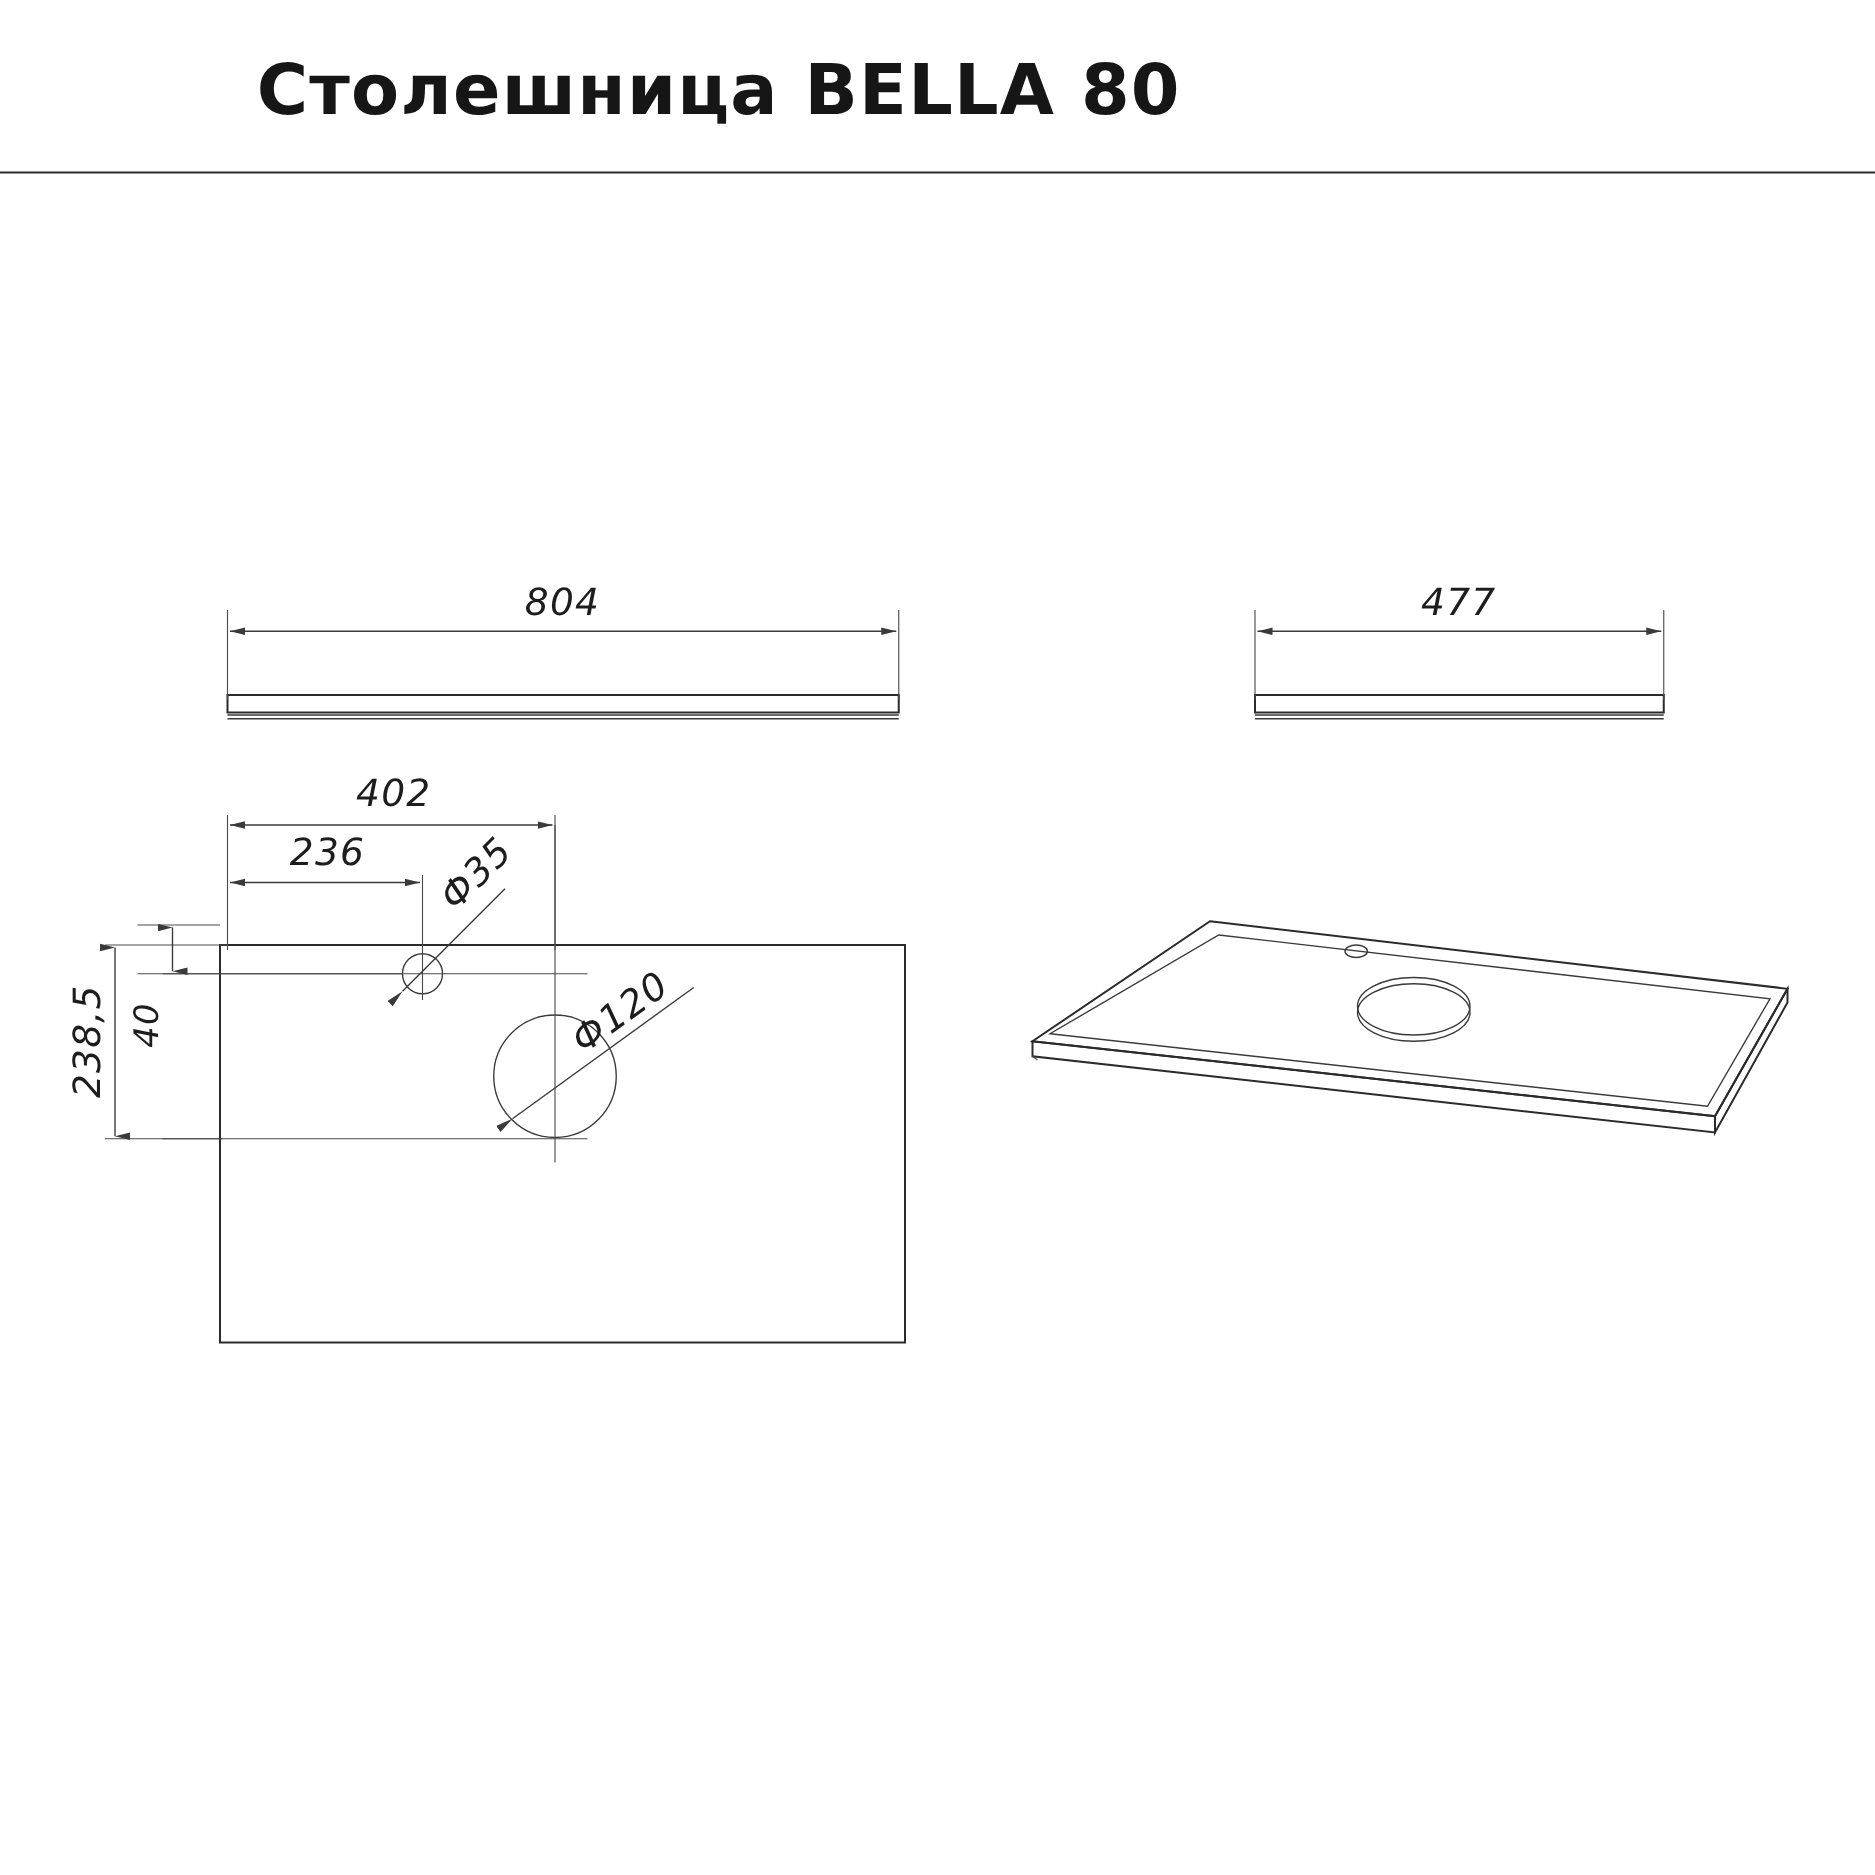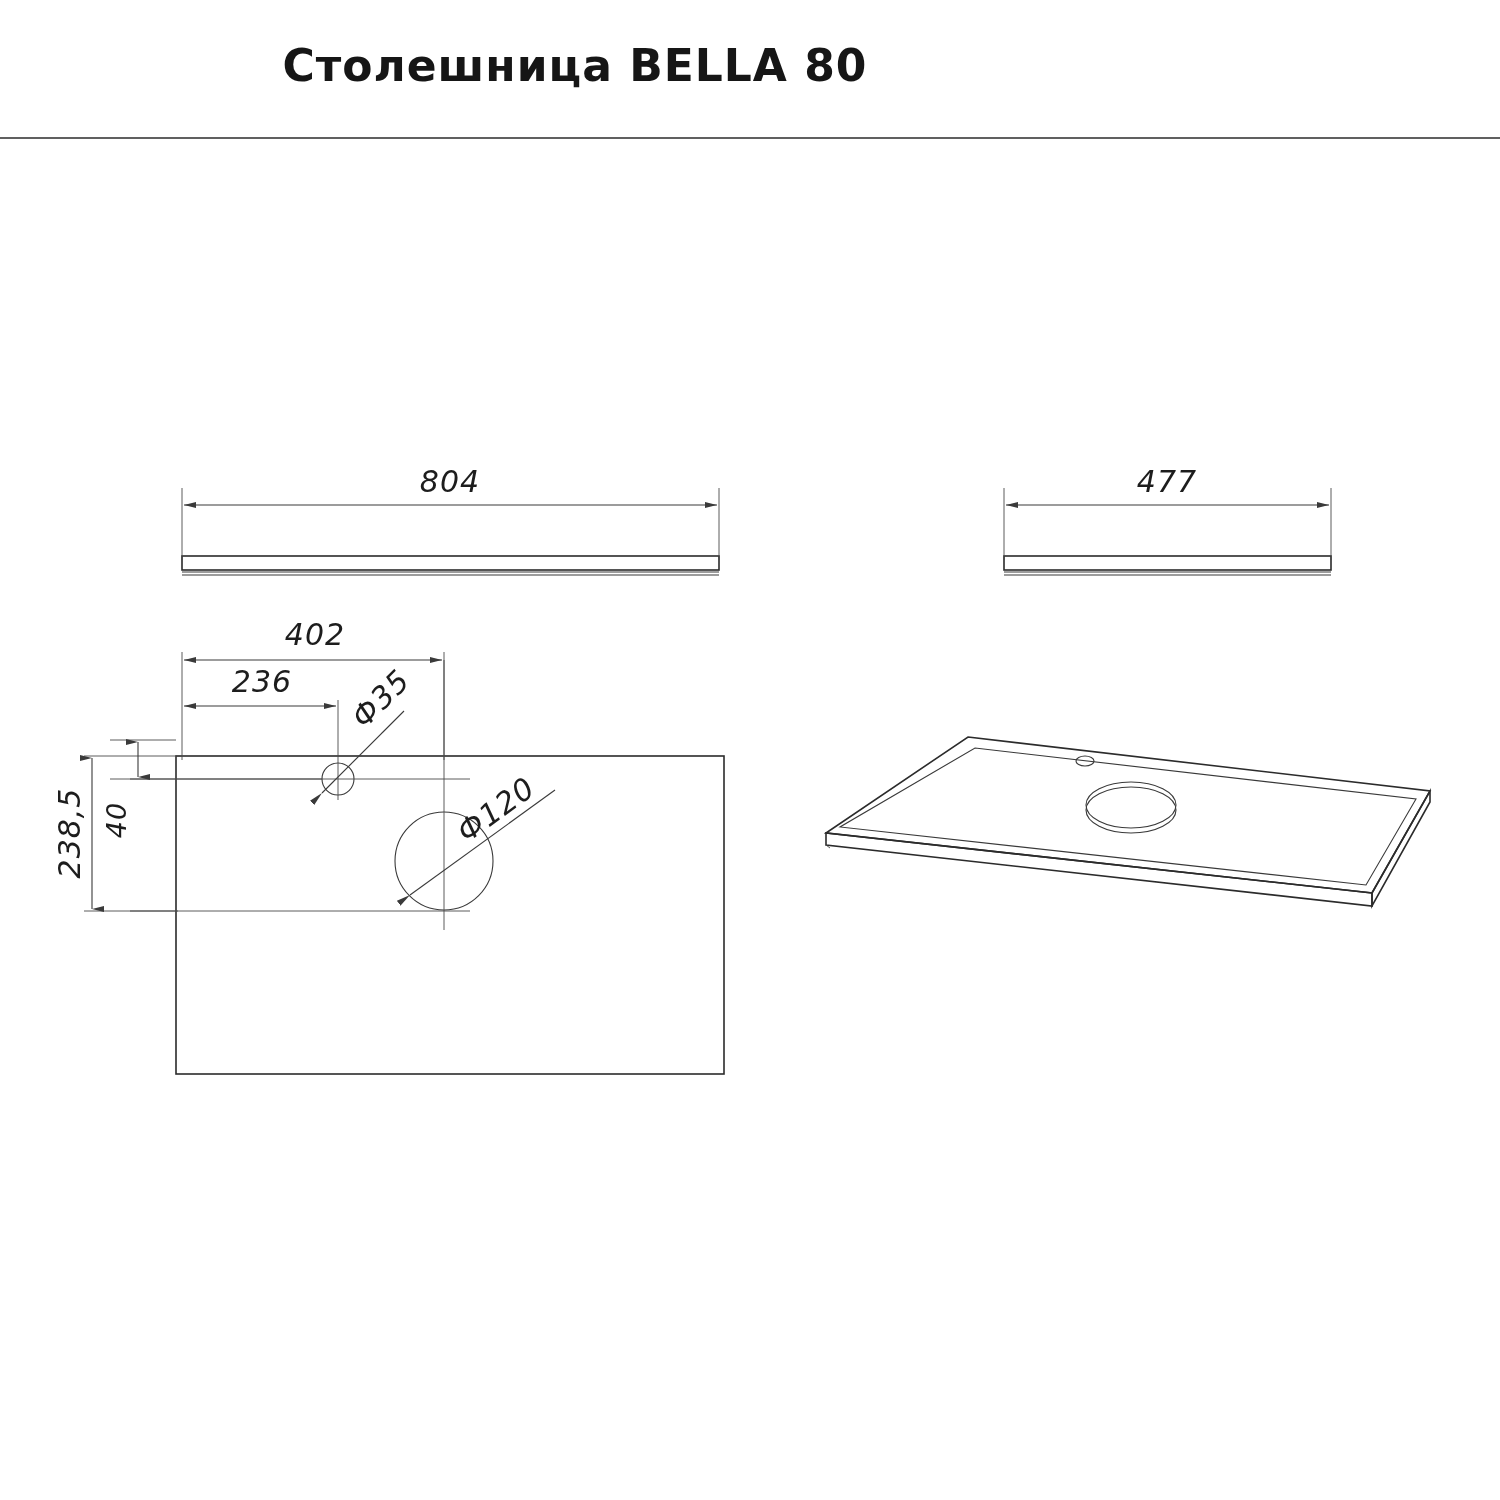--- a/index.html
+++ b/index.html
@@ -20,21 +20,21 @@
     left: 0; top: 0;
     width: 1500px;
     height: 1500px;
   }
   .title {
     position: absolute;
     left: 0;
     top: 40px;
     width: 1150px;
     text-align: center;
-    font-size: 44px;
+    font-size: 56px;
     font-weight: bold;
     letter-spacing: 1px;
     color: #161616;
     font-family: "DejaVu Sans", sans-serif;
   }
   svg {
     position: absolute;
     left: 0;
     top: 0;
     width: 1500px;

